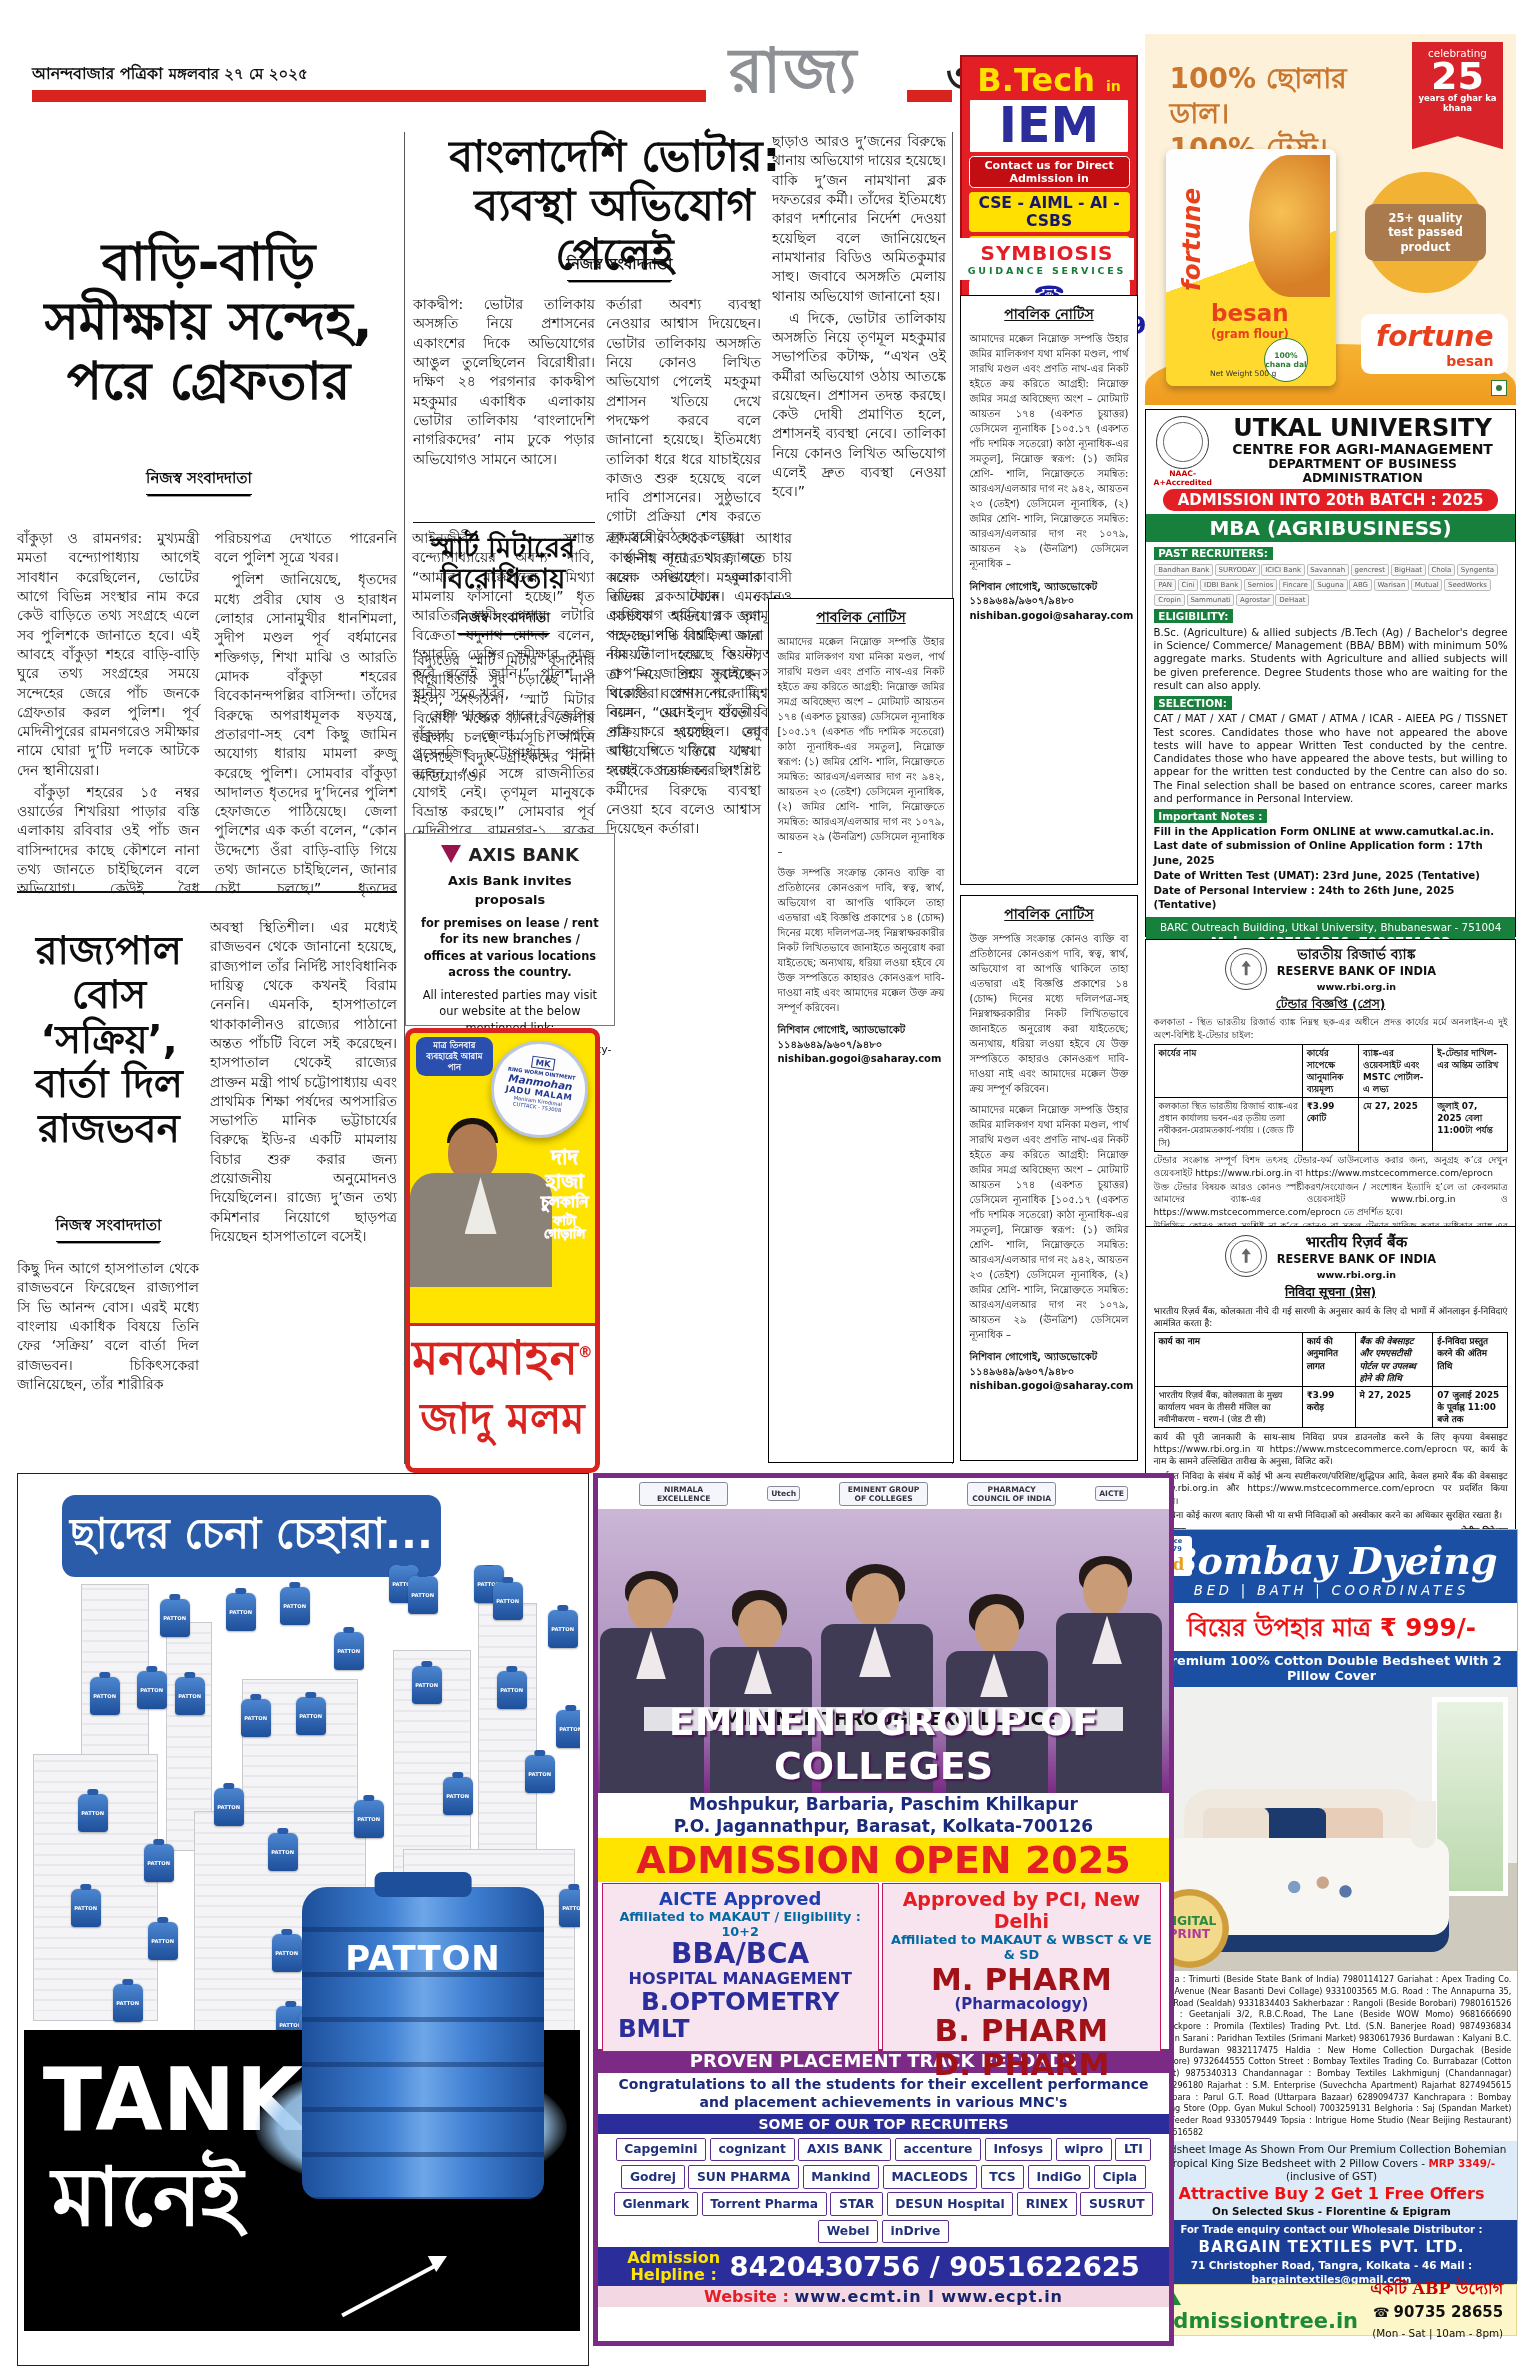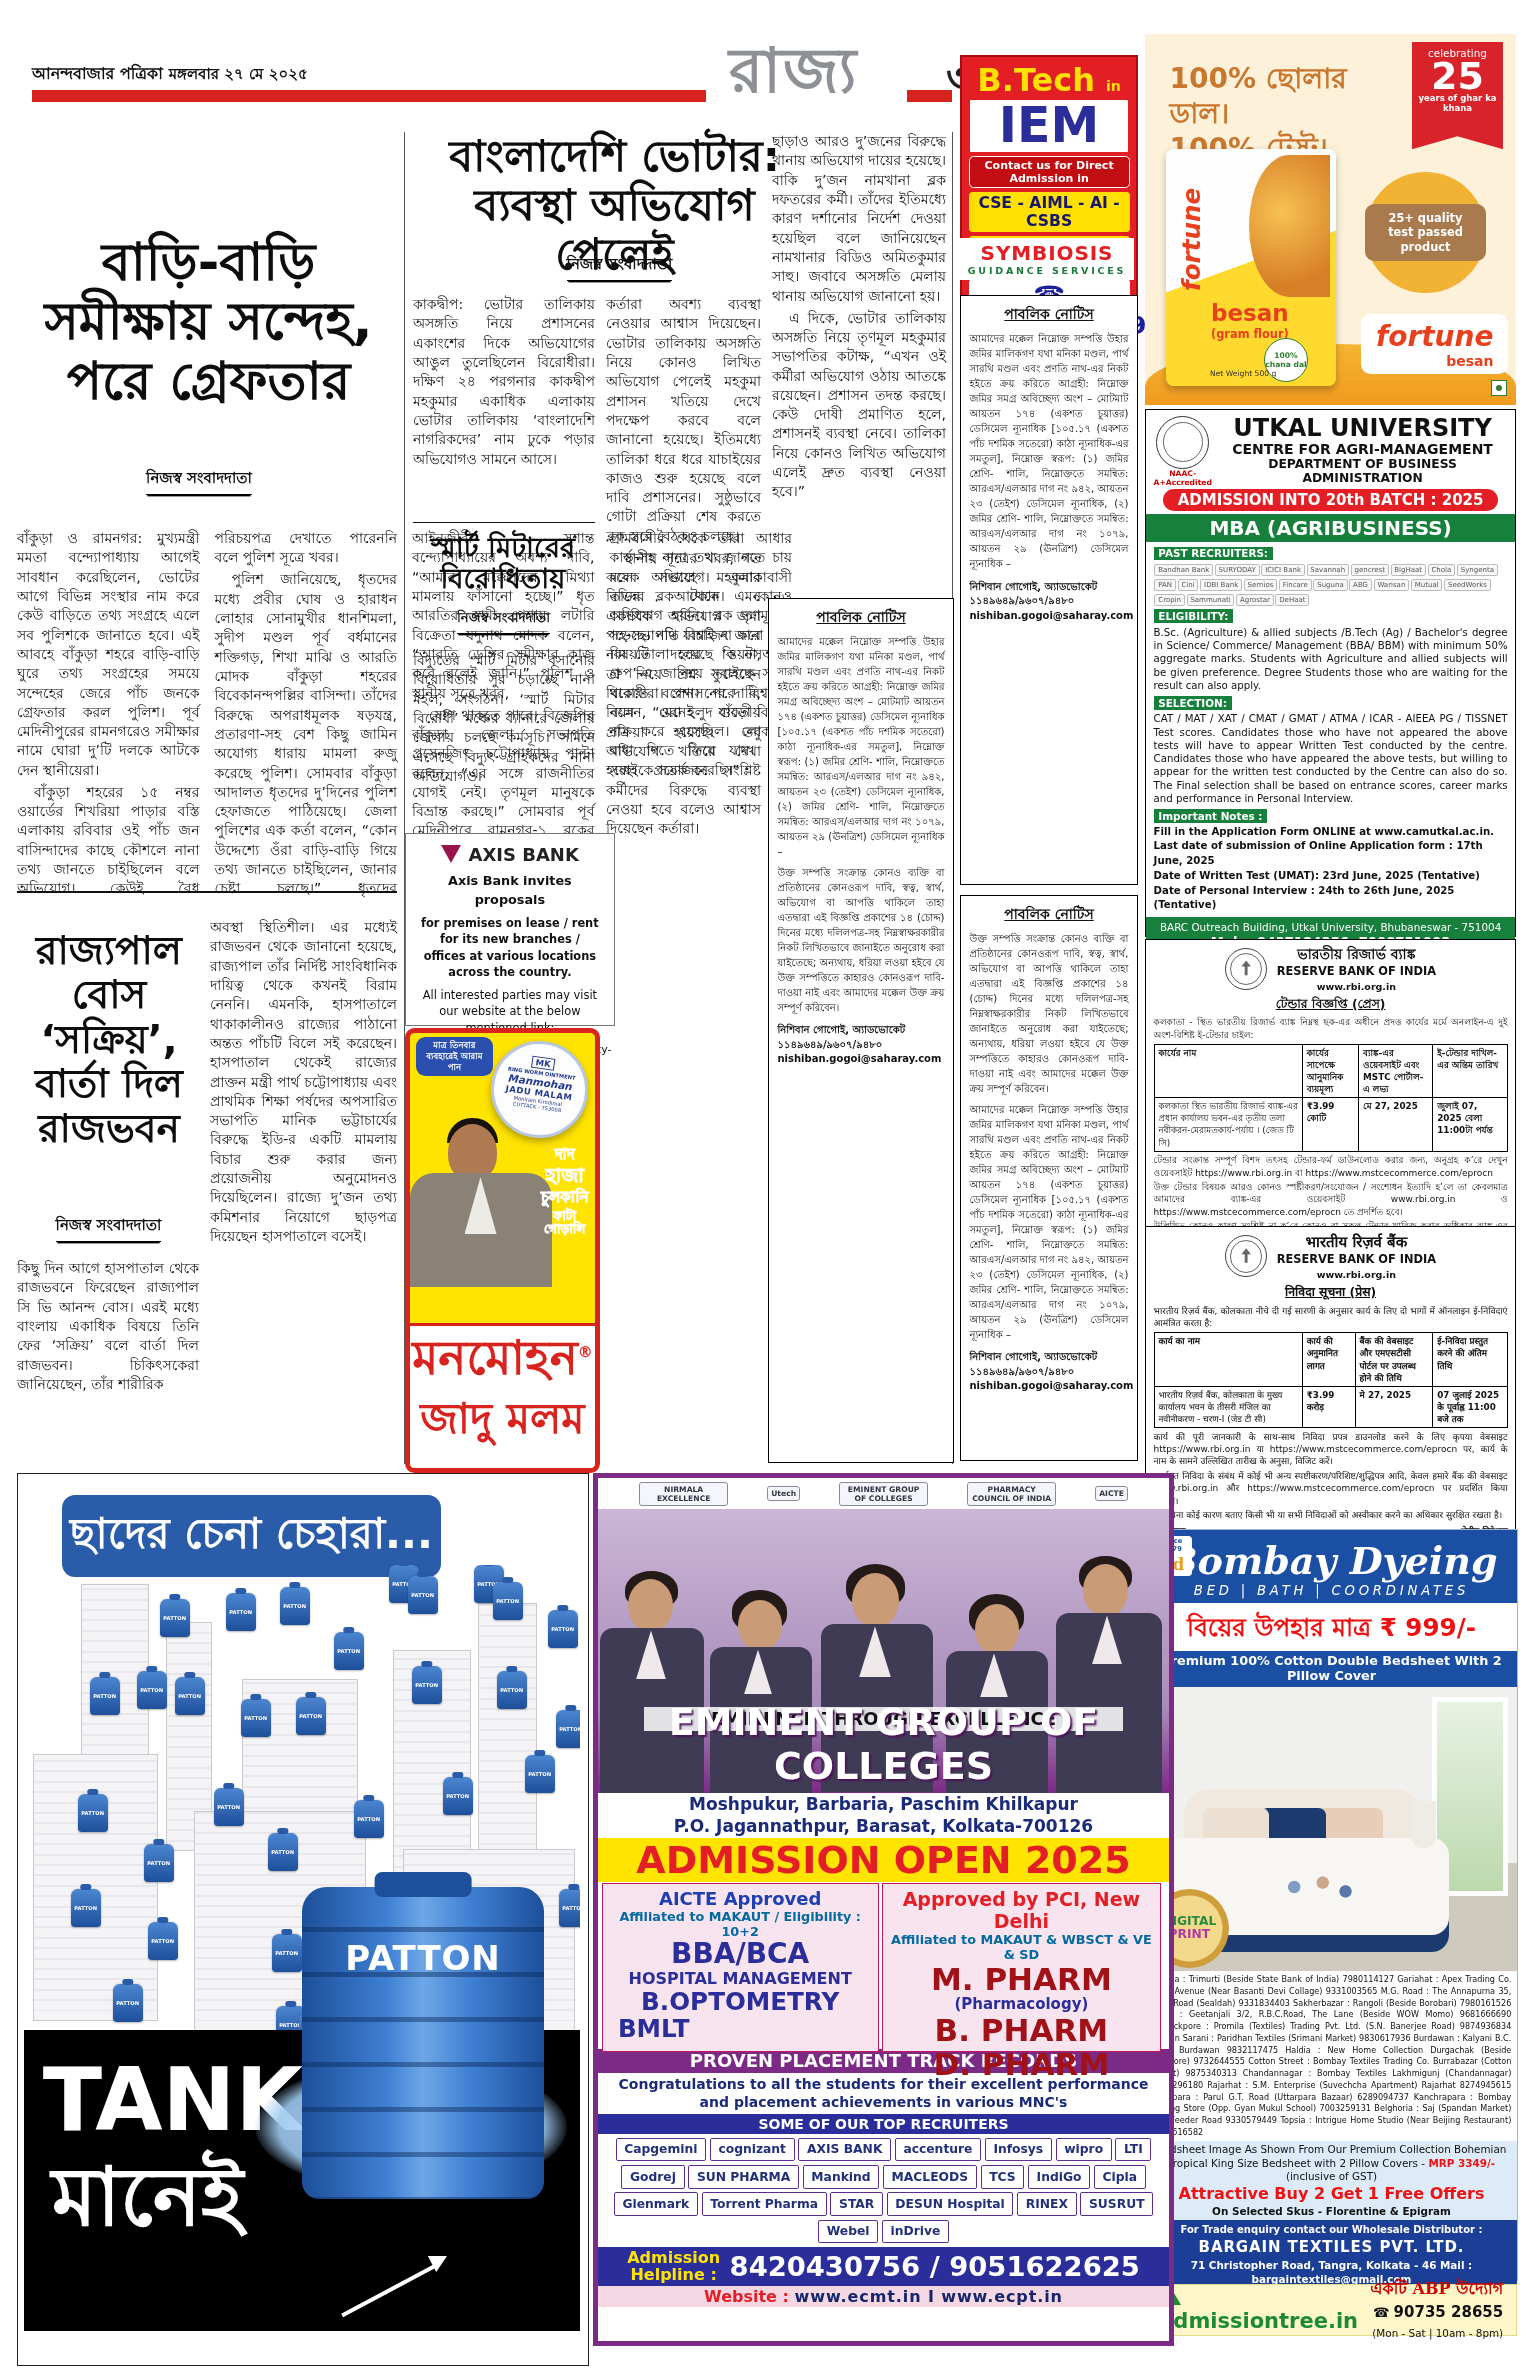--- a/index.html
+++ b/index.html
@@ -222,21 +222,21 @@
       <div style="font-size:5.2px;">Maniram Kirodimal</div>
       <div style="font-size:5.2px;">CUTTACK - 753008</div>
     </div>
     <div class="man" style="left:9.5px;top:91px;width:123px;height:170px;">
       <div class="hair"></div>
         <div class="head"></div>
         <div class="coat"></div>
         <div class="shirt"></div>
     </div>
     <div class="abs" style="right:3.8px;top:110px;width:53px;">
-      <div class="ail" style="font-size:15px;margin:3.8px 0;">দাদ</div>
+      <div class="ail" style="font-size:20px;margin:3.8px 0;">দাদ</div>
       <div class="ail" style="font-size:19px;margin:3.8px 0;">হাজা</div>
       <div class="ail" style="font-size:15px;margin:3.8px 0;">চুলকানি</div>
       <div class="ail" style="font-size:12.3px;margin:3.8px 0;">ফাটা গোড়ালি</div>
     </div>
     <div class="abs" style="left:0;bottom:0;width:100%;height:142px;background:#fff;border-top:3.8px solid #d8231f;">
       <div class="mon-brand" style="top:7.6px;font-size:47px;line-height:1;"><span>মনমোহন</span><sup style="font-size:15px;">®</sup></div>
       <div class="mon-brand" style="top:72px;font-size:42px;line-height:1;">জাদু মলম</div>
     </div>
   </div>
 
@@ -400,21 +400,21 @@
         <div style="font-size:9.5px;">www.rbi.org.in</div>
       </div>
     </div>
     <div class="prtitle">निविदा सूचना (प्रेस)</div>
     <p>भारतीय रिज़र्व बैंक, कोलकाता नीचे दी गई सारणी के अनुसार कार्य के लिए दो भागों में ऑनलाइन ई-निविदाएं आमंत्रित करता है:</p>
     <table>
       <tbody>
           <tr>
         <th style="width:42%;">कार्य का नाम</th>
         <th style="width:15%;">कार्य की अनुमानित लागत</th>
-        <th style="width:22%;">बैंक की वेबसाइट और एमएसटीसी पोर्टल पर उपलब्ध होने की तिथि</th>
+        <th style="width:22%;font-style:italic;">बैंक की वेबसाइट और एमएसटीसी पोर्टल पर उपलब्ध होने की तिथि</th>
         <th style="width:21%;">ई-निविदा प्रस्तुत करने की अंतिम तिथि</th>
       </tr>
       <tr>
         <td>भारतीय रिज़र्व बैंक, कोलकाता के मुख्य कार्यालय भवन के तीसरी मंजिल का नवीनीकरण - चरण-I (जेड टी सी)</td>
         <td style="font-weight:bold;">₹3.99 करोड़</td>
         <td style="font-weight:bold;">मे 27, 2025</td>
         <td style="font-weight:bold;">07 जुलाई 2025 के पूर्वाह्न 11:00 बजे तक</td>
       </tr>
     </tbody>
       </table>

